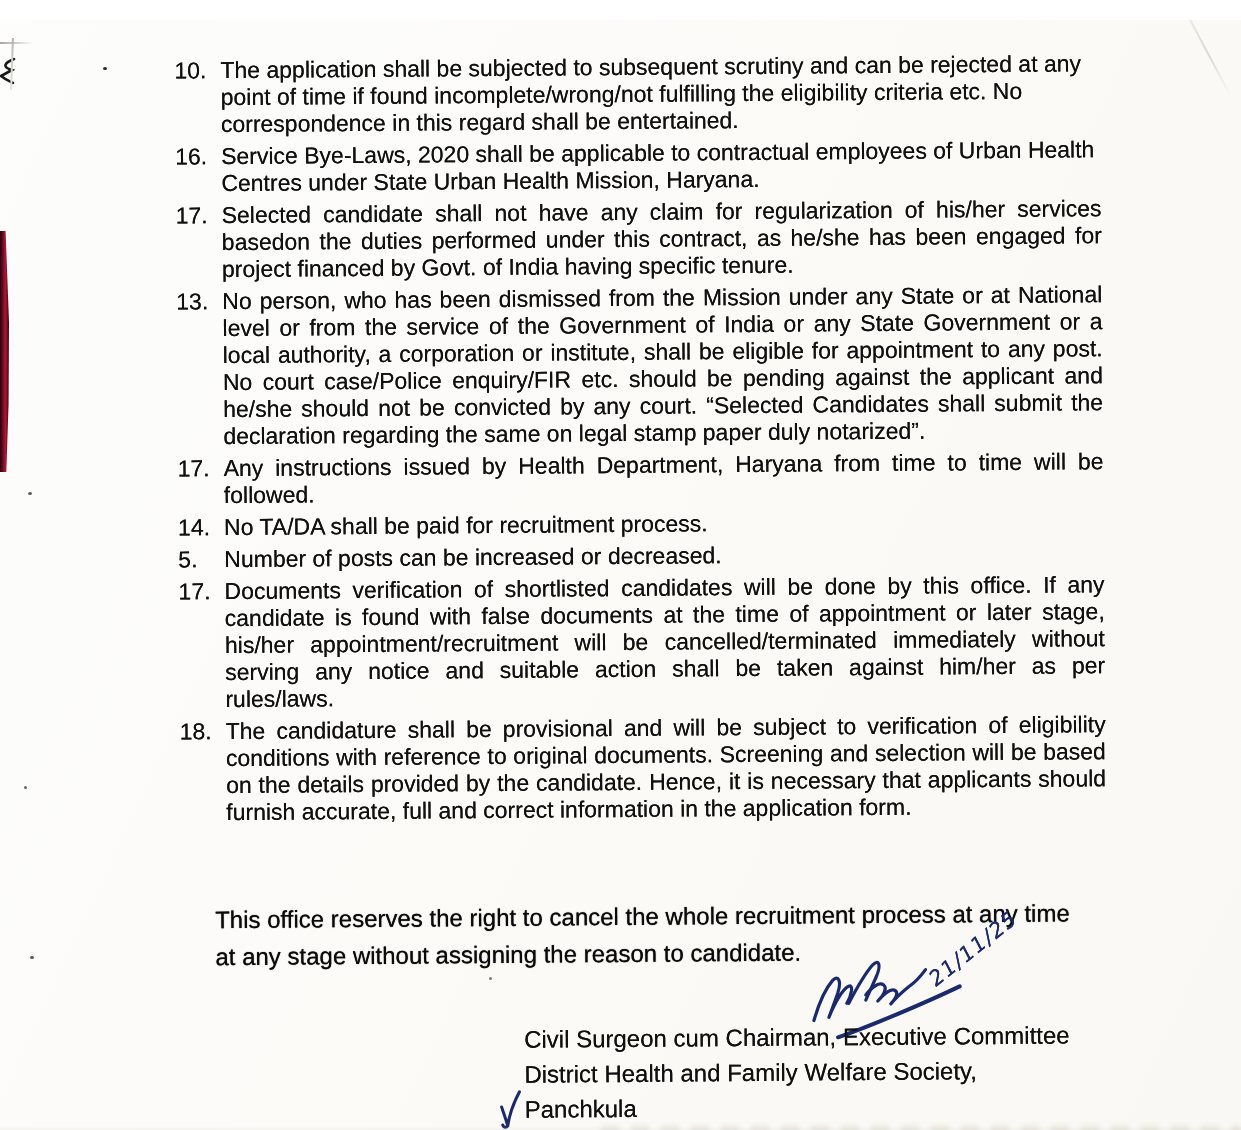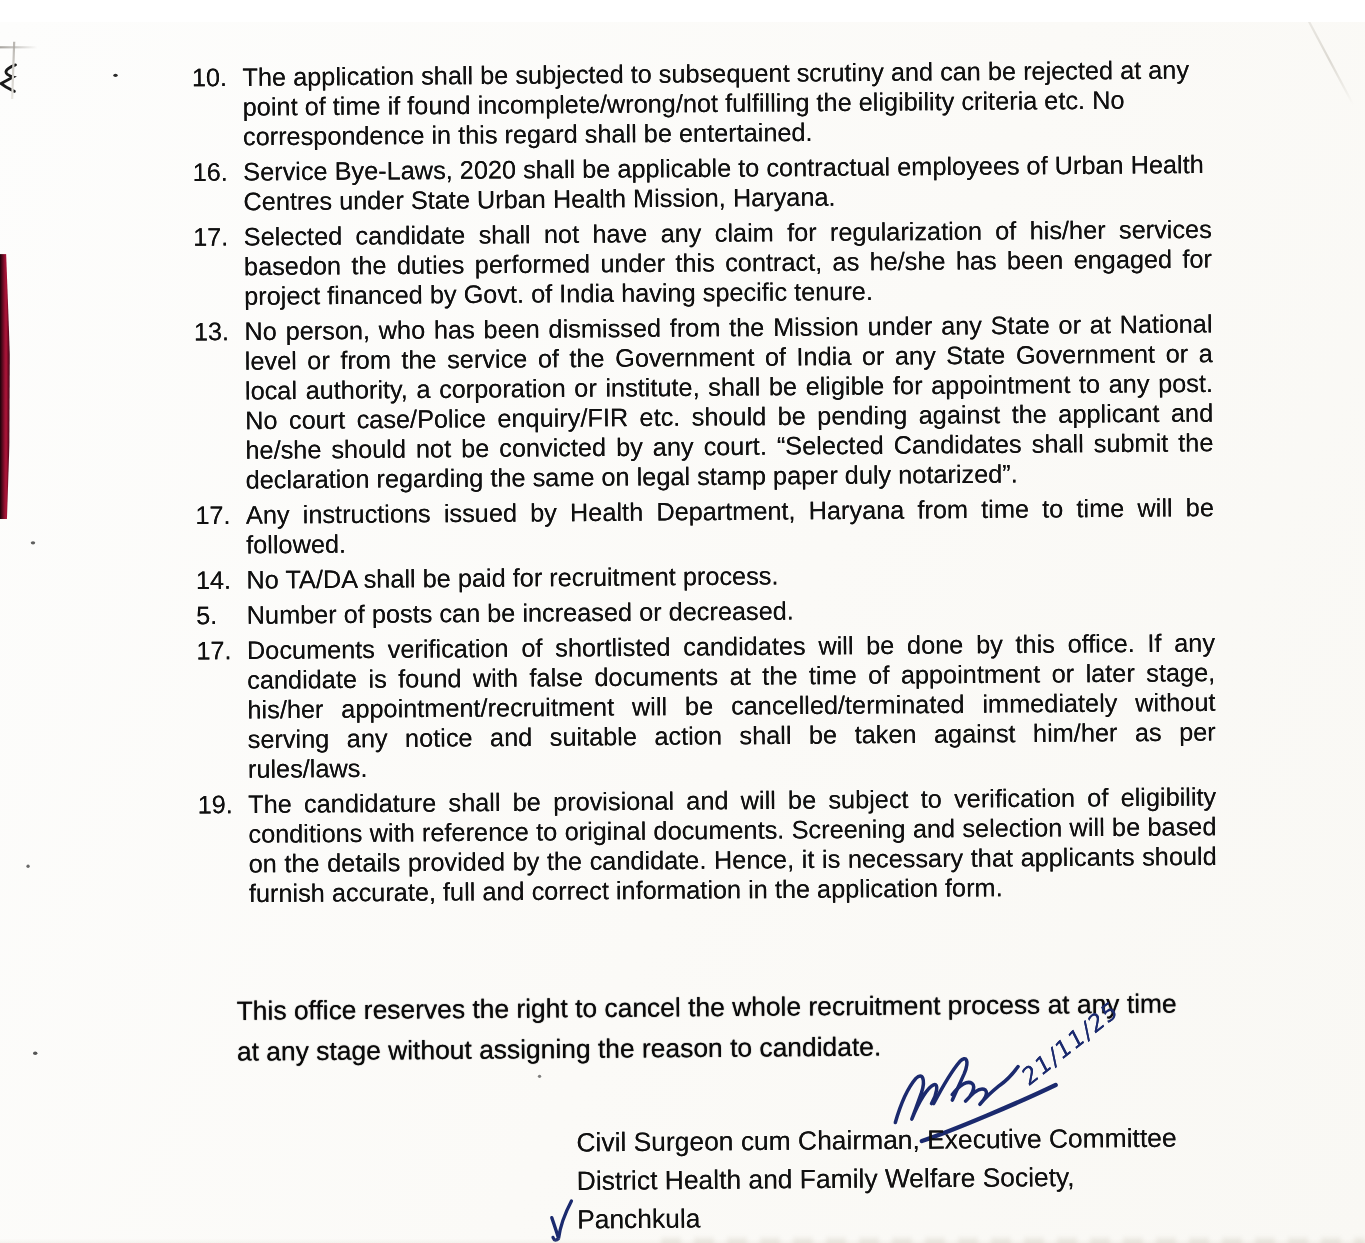--- a/index.html
+++ b/index.html
@@ -142,21 +142,21 @@
       </div>
       <div class="li">
         <span class="num">5.</span>
         <p class="txt">Number of posts can be increased or decreased.</p>
       </div>
       <div class="li">
         <span class="num">17.</span>
         <p class="txt">Documents verification of shortlisted candidates will be done by this office. If any candidate is found with false documents at the time of appointment or later stage, his/her appointment/recruitment will be cancelled/terminated immediately without serving any notice and suitable action shall be taken against him/her as per rules/laws.</p>
       </div>
       <div class="li">
-        <span class="num">19.</span>
+        <span class="num">18.</span>
         <p class="txt">The candidature shall be provisional and will be subject to verification of eligibility conditions with reference to original documents. Screening and selection will be based on the details provided by the candidate. Hence, it is necessary that applicants should furnish accurate, full and correct information in the application form.</p>
       </div>
     </div>
 
     <div class="closing">
       <div>This office reserves the right to cancel the whole recruitment process at any time</div>
       <div>at any stage without assigning the reason to candidate.</div>
     </div>
 
     <svg class="sig-scribble" viewBox="0 0 250 112">

